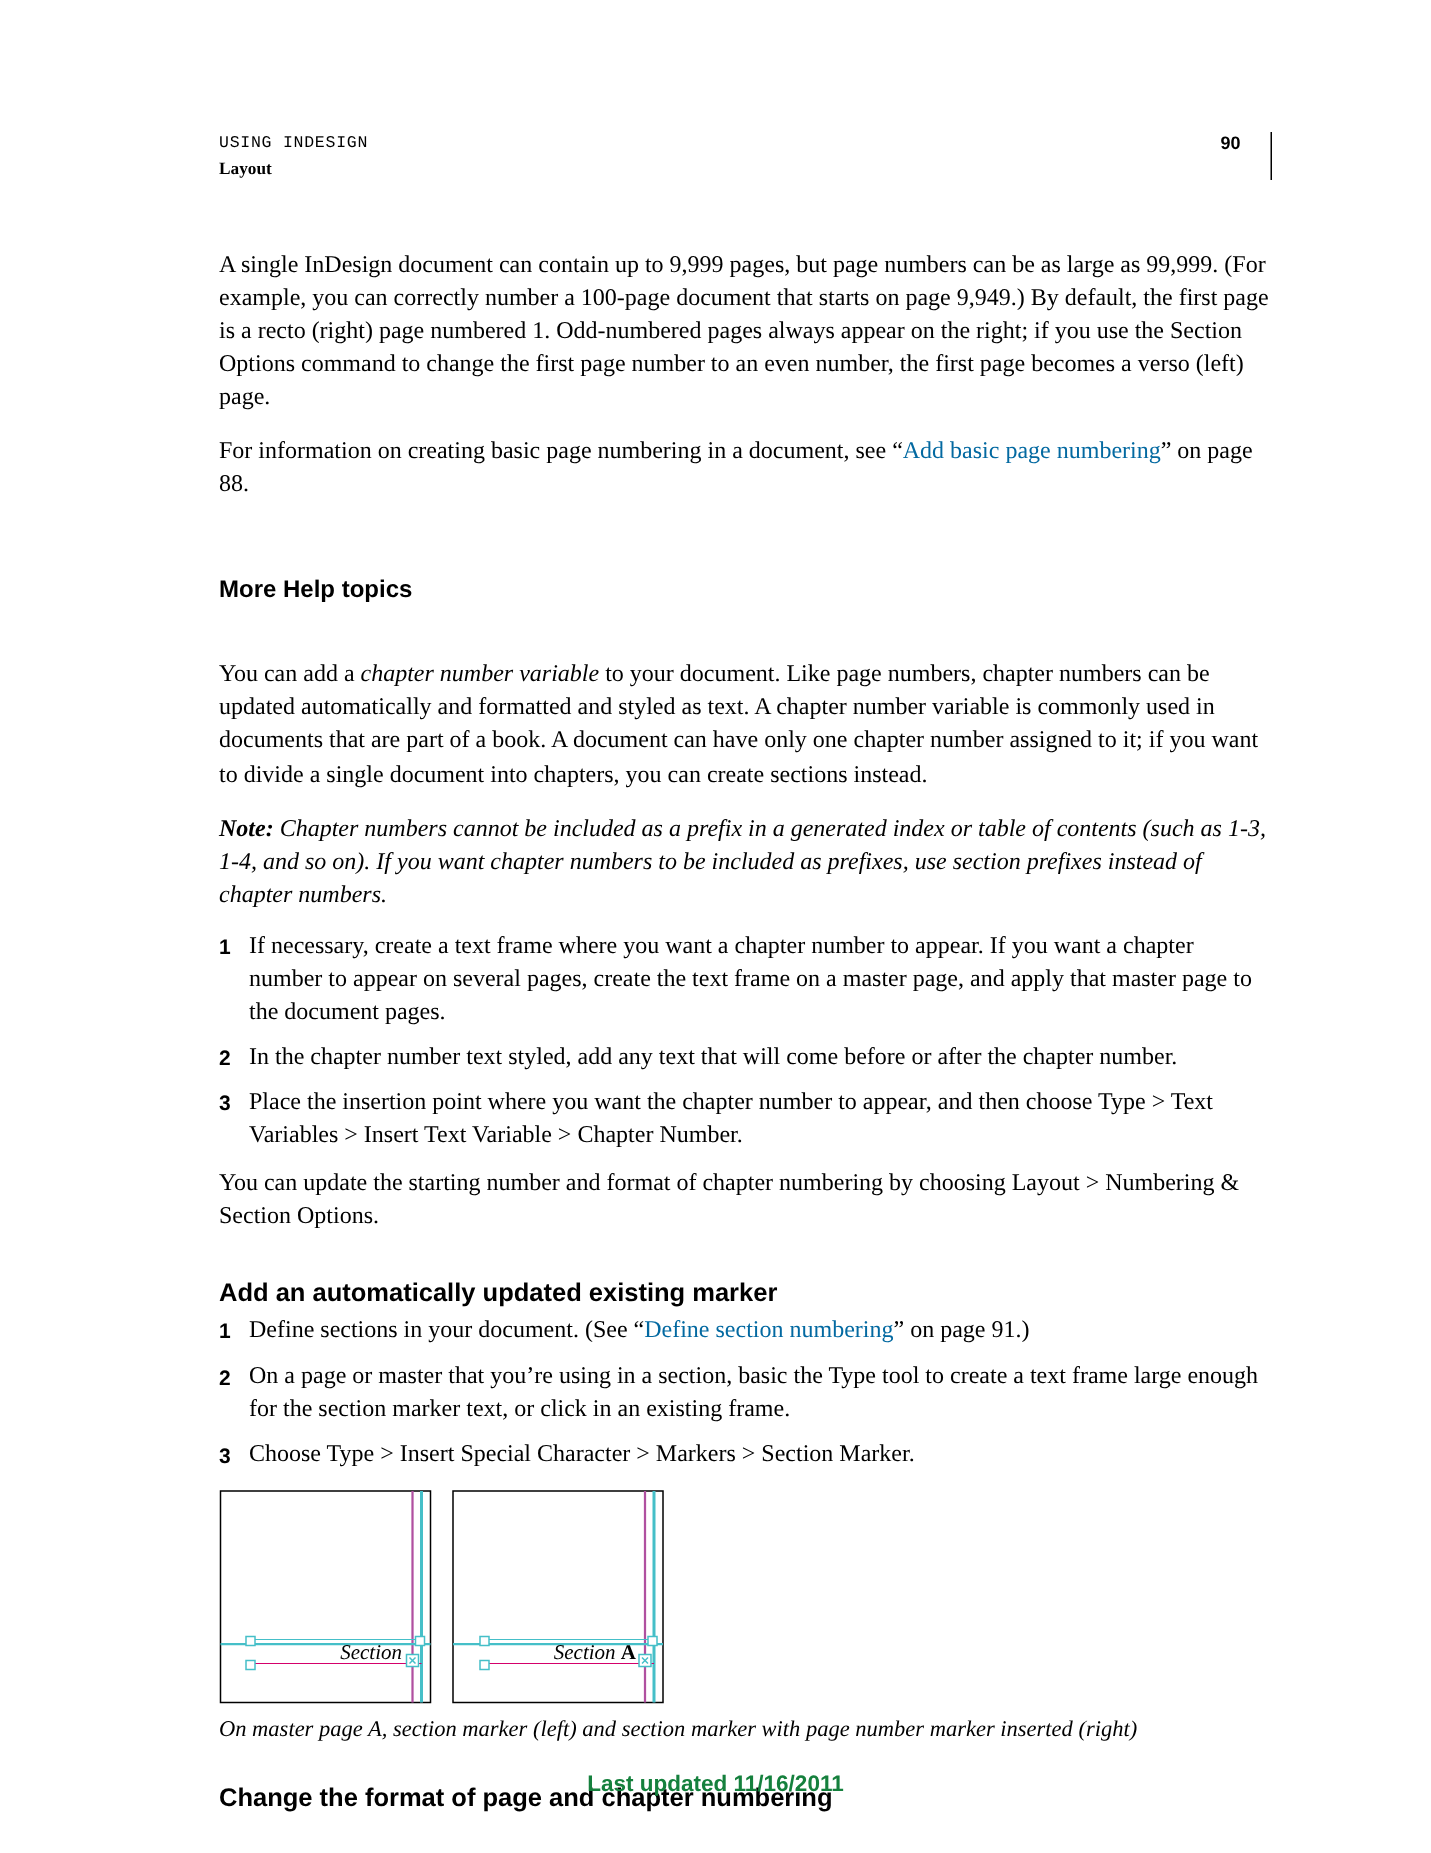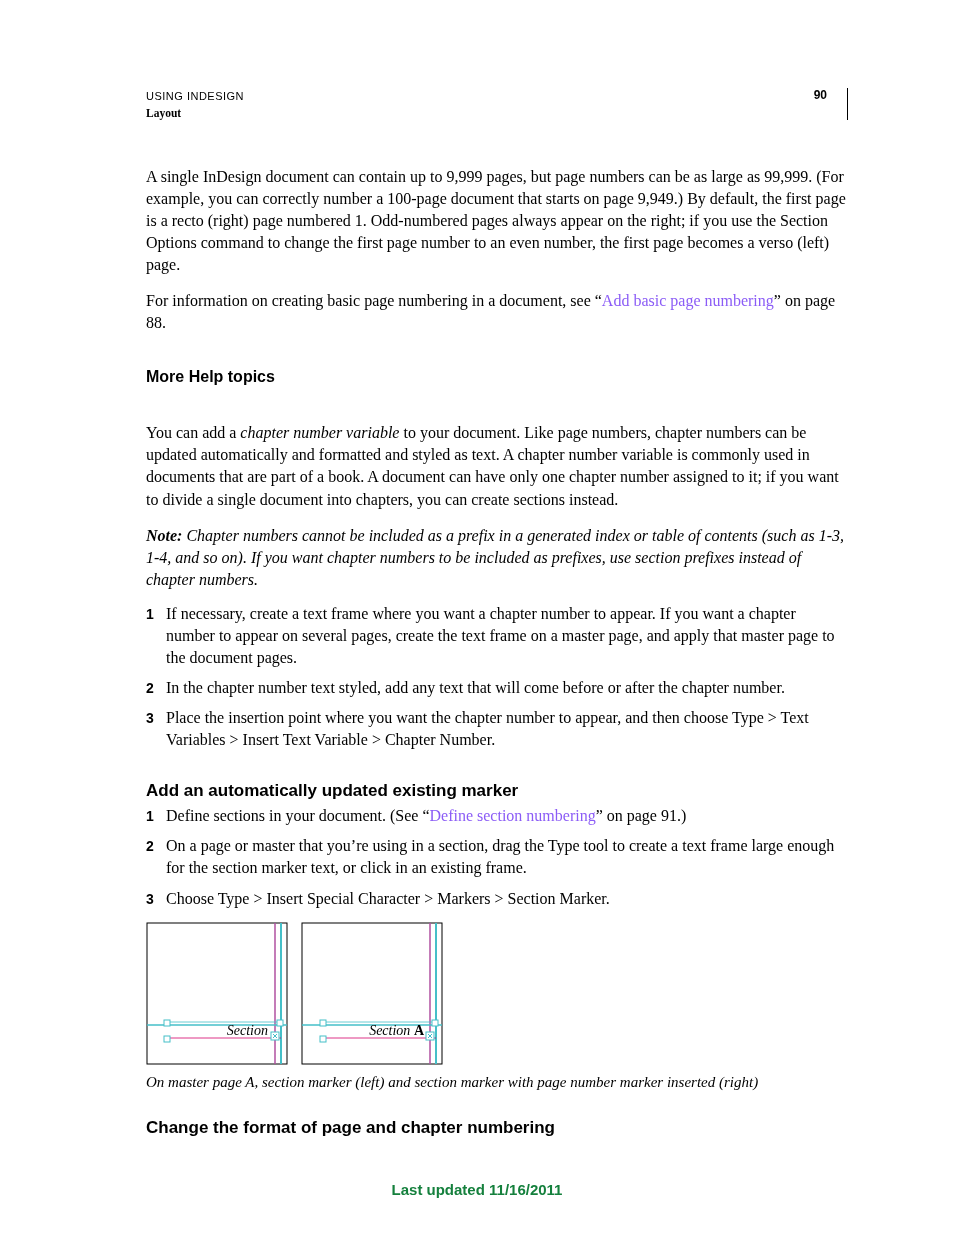--- a/index.html
+++ b/index.html
@@ -20,21 +20,21 @@
     display: flex;
     justify-content: space-between;
     align-items: flex-start;
     margin-bottom: 44px;
   }
   .header-left {
     font-size: 12px;
     line-height: 1.5;
   }
   .header-left .top {
-    font-family: Liberation Sans, sans-serif;
+    font-family: Liberation Mono, monospace;
     font-size: 11px;
     letter-spacing: 0.5px;
   }
   .header-left .bot {
     font-family: Liberation Serif, serif;
     font-weight: bold;
     font-size: 11.5px;
   }
   .header-right {
     font-family: "Myriad Pro", Arial, sans-serif;
@@ -52,24 +52,24 @@
   h3 {
     font-family: "Myriad Pro", Arial, sans-serif;
     font-weight: bold;
     font-size: 17px;
     margin: 0 0 4px 0;
   }
   h3.more-help {
     font-size: 16px;
   }
   .link {
-    color: #8b5cf6;
+    color: #0369a1;
   }
   .sec-more {
-    margin-top: 34px;
+    margin-top: 51px;
   }
   .sec-chapter {
     margin-top: 36px;
   }
   .sec-section-marker {
     margin-top: 30px;
   }
   .sec-format {
     margin-top: 26px;
   }
@@ -162,32 +162,33 @@
         </li>
       <li>
           <span class="num">2</span>
           <span class="txt">In the chapter number text styled, add any text that will come before or after the chapter number.</span>
         </li>
       <li>
           <span class="num">3</span>
           <span class="txt">Place the insertion point where you want the chapter number to appear, and then choose Type &gt; Text Variables &gt; Insert Text Variable &gt; Chapter Number.</span>
         </li>
     </ol>
+    <p style="margin-top:10px;">You can update the starting number and format of chapter numbering by choosing Layout &gt; Numbering &amp; Section Options.</p>
   </div>
 
   <div class="sec-section-marker">
     <h3>Add an automatically updated existing marker</h3>
     <ol class="steps">
       <li>
           <span class="num">1</span>
           <span class="txt"><span>Define sections in your document. (See “</span><span class="link">Define section numbering</span><span>” on page 91.)</span></span>
         </li>
       <li>
           <span class="num">2</span>
-          <span class="txt">On a page or master that you’re using in a section, drag the Type tool to create a text frame large enough for the section marker text, or click in an existing frame.</span>
+          <span class="txt">On a page or master that you’re using in a section, basic the Type tool to create a text frame large enough for the section marker text, or click in an existing frame.</span>
         </li>
       <li>
           <span class="num">3</span>
           <span class="txt">Choose Type &gt; Insert Special Character &gt; Markers &gt; Section Marker.</span>
         </li>
     </ol>
 
     <div class="figure">
       <svg width="300" height="144">
 

